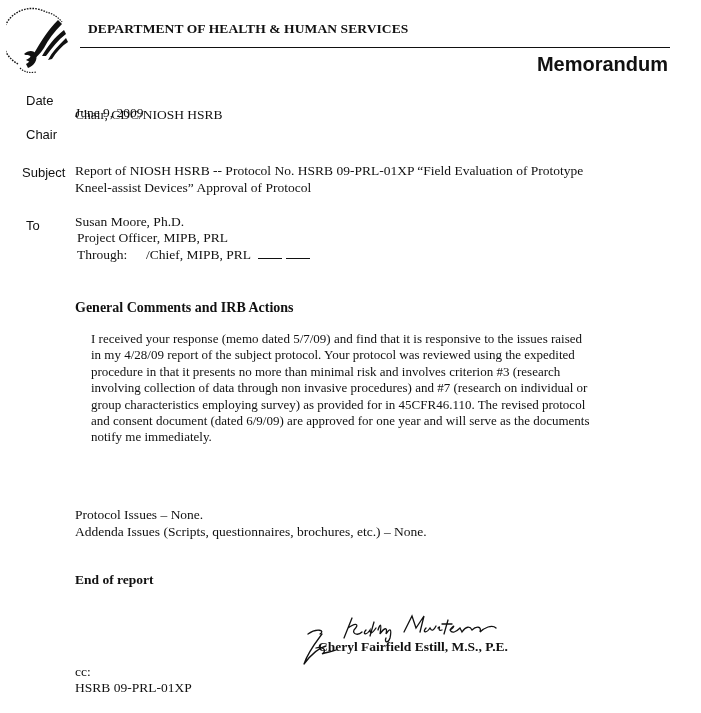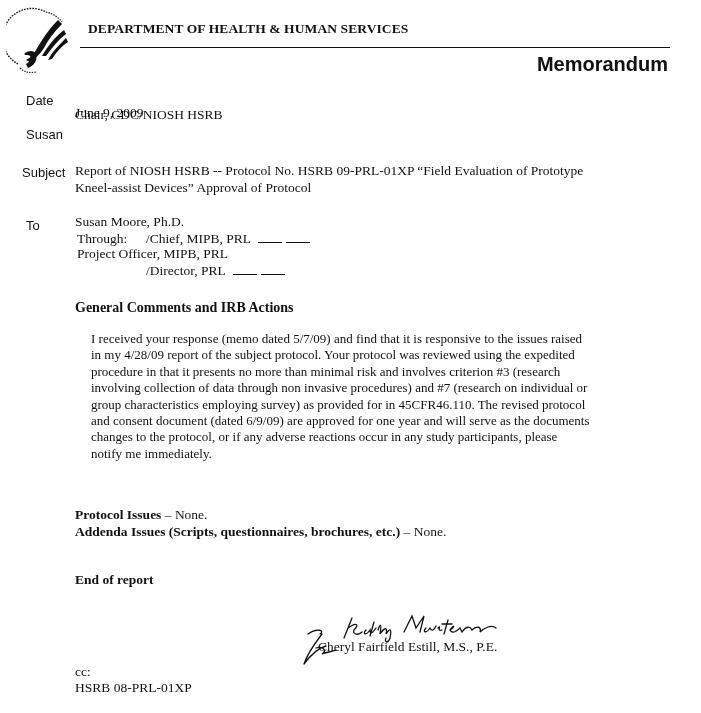--- a/index.html
+++ b/index.html
@@ -27,25 +27,25 @@
   #to-block .row { white-space: nowrap; height: 16px; }
   .indent1 { padding-left: 2px; }
   .through-lbl { display: inline-block; width: 69px; }
   .blank { display: inline-block; width: 24px; border-bottom: 1px solid #111; margin-left: 4px; height: 12px; vertical-align: baseline; }
 
   #section-head { left: 75px; top: 300px; font-size: 14px; font-weight: bold; }
   #body-text { left: 91px; top: 331px; width: 580px; font-size: 13px; line-height: 16.4px; }
   #body-text .ln { white-space: nowrap; }
 
   #issues { left: 75px; top: 507px; font-size: 13.5px; line-height: 16.5px; }
-  .issue .b { font-weight: bold; }
+  .issue .b { font-weight: normal; }
   #end { left: 75px; top: 572px; font-size: 13.5px; font-weight: bold; }
 
   #signature { left: 286px; top: 612px; width: 240px; height: 60px; }
-  #signer { left: 318px; top: 639px; font-size: 13.5px; white-space: nowrap; }
+  #signer { left: 318px; top: 639px; font-size: 13.5px; white-space: nowrap; font-weight: bold; }
 
   #cc-label { left: 75px; top: 664px; font-size: 13.5px; }
   #cc-val { left: 75px; top: 680px; font-size: 13.5px; }
 </style>
 </head>
 <body>
 
 <svg id="logo" class="abs" viewBox="0 0 64 74">
   <path d="M12 60 A28 28 0 0 1 40 8" fill="none" stroke="#111" stroke-width="1.4" stroke-dasharray="1.6 1.2"></path>
   <path d="M40 8 A28 28 0 0 1 56 18" fill="none" stroke="#111" stroke-width="1.2" stroke-dasharray="1.4 1.2"></path>
@@ -55,52 +55,47 @@
   <path d="M60 34 C52 42 46 48 42 56 L46 55 C50 48 56 42 62 38 Z" fill="#111"></path>
   <path d="M18 50 C22 46 28 46 30 50 C32 56 28 62 22 64 L20 60 C24 58 26 54 24 52 C22 50 20 52 18 50 Z" fill="#111"></path>
 </svg>
 <div id="dept" class="abs serif">DEPARTMENT OF HEALTH &amp; HUMAN SERVICES</div>
 <div id="rule" class="abs"></div>
 <div id="memo" class="abs sans">Memorandum</div>
 
 <div id="date-label" class="abs lbl sans">Date</div>
 <div id="date-val" class="abs val serif">June 9, 2009</div>
 
-<div id="from-label" class="abs lbl sans">Susan</div>
+<div id="from-label" class="abs lbl sans">Chair</div>
 <div id="from-val" class="abs val serif">Chair, CDC/NIOSH HSRB</div>
 
 <div id="subject-label" class="abs lbl sans">Subject</div>
 <div id="subject-val" class="abs val serif">
   <div>Report of NIOSH HSRB -- Protocol No. HSRB 09-PRL-01XP “Field Evaluation of Prototype</div>
   <div>Kneel-assist Devices” Approval of Protocol</div>
 </div>
 
 <div id="to-label" class="abs lbl sans">To</div>
 <div id="to-block" class="abs serif">
   <div class="row">Susan Moore, Ph.D.</div>
+  <div class="row indent1">Project Officer, MIPB, PRL</div>
   <div class="row indent1">
     <span class="through-lbl">Through:</span><span>/Chief, MIPB, PRL</span>
-    <span class="blank"></span><span class="blank"></span>
-  </div>
-  <div class="row indent1">Project Officer, MIPB, PRL</div>
-  <div class="row indent1">
-    <span class="through-lbl"></span><span>/Director, PRL</span>
     <span class="blank"></span><span class="blank"></span>
   </div>
 </div>
 
 <div id="section-head" class="abs serif">General Comments and IRB Actions</div>
 <div id="body-text" class="abs serif">
   <div class="ln">I received your response (memo dated 5/7/09) and find that it is responsive to the issues raised</div>
   <div class="ln">in my 4/28/09 report of the subject protocol.  Your protocol was reviewed using the expedited</div>
   <div class="ln">procedure in that it presents no more than minimal risk and involves criterion #3 (research</div>
   <div class="ln">involving collection of data through non invasive procedures) and #7 (research on individual or</div>
   <div class="ln">group characteristics employing survey) as provided for in 45CFR46.110.  The revised protocol</div>
   <div class="ln">and consent document (dated 6/9/09) are approved for one year and will serve as the documents</div>
-  <div class="ln">changes to the protocol, or if any adverse reactions occur in any study participants, please</div>
   <div class="ln">notify me immediately.</div>
 </div>
 
 <div id="issues" class="abs serif">
   <div class="issue"><span class="b">Protocol Issues</span><span> – None.</span></div>
   <div class="issue"><span class="b">Addenda Issues (Scripts, questionnaires, brochures, etc.)</span><span> – None.</span></div>
 </div>
 
 <div id="end" class="abs serif">End of report</div>
 
@@ -108,13 +103,13 @@
   <g fill="none" stroke="#111" stroke-width="1.3" stroke-linecap="round">
     <path d="M66 6 L58 26 M62 16 C70 10 74 12 68 18 C66 22 72 24 76 20"></path>
     <path d="M80 18 C76 22 80 24 84 18 C84 22 86 22 90 16 M88 10 L84 24 M92 18 C94 12 96 10 94 22 C98 16 102 14 100 22 C104 16 106 16 104 26 C102 32 98 30 100 26"></path>
     <path d="M118 20 L126 4 L130 16 L138 4 L134 20 M140 16 C136 20 140 22 144 16 C146 20 148 18 150 14 M152 16 C156 12 150 20 156 18 M162 8 L158 22 M156 12 L166 12 M164 18 C170 14 168 12 164 18 C166 22 170 20 174 16 L176 20 C180 14 184 14 186 18 C190 14 196 14 194 20 C198 16 206 12 210 16"></path>
     <path d="M22 22 C30 16 40 18 34 22 M36 22 C30 30 22 40 18 52 M18 52 C24 44 32 36 40 34 M30 36 C36 34 42 38 36 42 C40 40 46 40 50 38"></path>
   </g>
 </svg>
 <div id="signer" class="abs serif">Cheryl Fairfield Estill, M.S., P.E.</div>
 
 <div id="cc-label" class="abs serif">cc:</div>
-<div id="cc-val" class="abs serif">HSRB 08-PRL-01XP</div>
+<div id="cc-val" class="abs serif">HSRB 09-PRL-01XP</div>
 
 </body></html>

